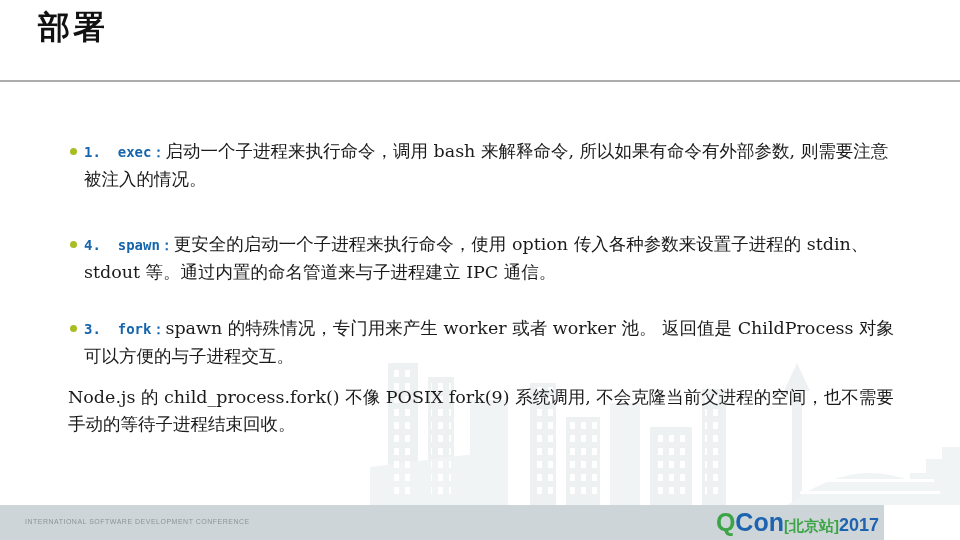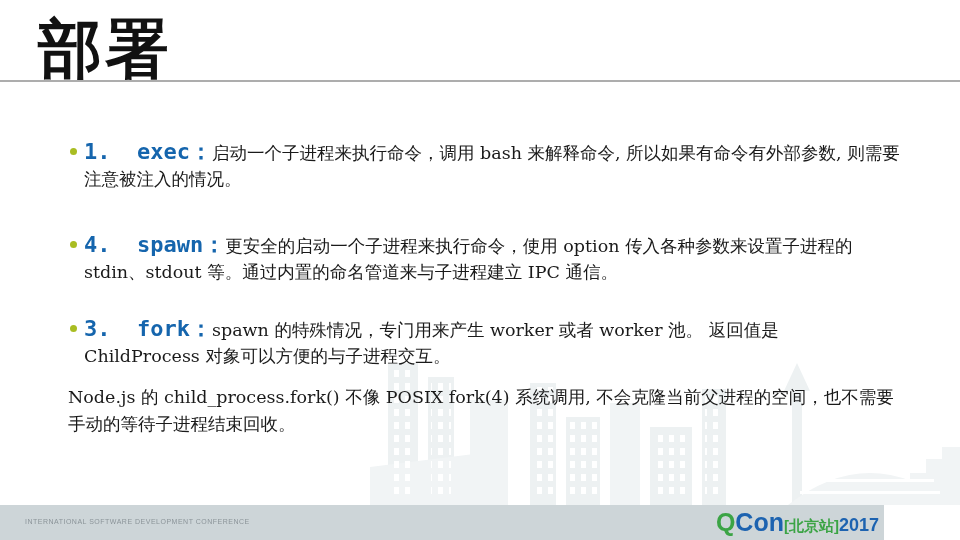--- a/index.html
+++ b/index.html
@@ -4,40 +4,40 @@
 <style>
   html,body{margin:0;padding:0;background:#888;}
   .slide{
     position:relative;width:960px;height:540px;background:#ffffff;
     overflow:hidden;font-family:"DejaVu Serif","Liberation Serif",serif;
   }
   
   .title{
     position:absolute;left:38px;top:6px;
     font-family:"Liberation Sans","DejaVu Sans",sans-serif;
-    font-weight:bold;font-size:64px;color:#111;letter-spacing:3px;
+    font-weight:bold;font-size:32px;color:#111;letter-spacing:3px;
   }
   .title-rule{
     position:absolute;left:0;top:80px;width:960px;height:2px;
     background:#adadad;
   }
   
   .skyline{position:absolute;left:370px;bottom:35px;width:590px;height:150px;}
   
   .bullet{
     position:absolute;left:68px;width:832px;padding-left:16px;
     box-sizing:border-box;z-index:2;
   }
   .dot{
     position:absolute;left:2px;top:10px;width:7px;height:7px;border-radius:50%;
     background:#a9bd22;
   }
   .bhead{
     font-family:"DejaVu Sans Mono","Liberation Mono",monospace;
-    font-weight:bold;font-size:22px;color:#1565ad;white-space:pre;
+    font-weight:bold;font-size:14px;color:#1565ad;white-space:pre;
     line-height:28px;
   }
   .btext{
     font-size:17.5px;color:#1a1a1a;line-height:26px;
   }
   .note{
     position:absolute;left:68px;width:830px;z-index:2;
     font-size:17.5px;color:#1a1a1a;line-height:27px;
   }
   
@@ -115,20 +115,20 @@
   <div class="bullet" style="top:231px">
     <span class="dot"></span>
     <span class="bhead">4.  spawn：</span><span class="btext">更安全的启动一个子进程来执行命令，使用 option 传入各种参数来设置子进程的 stdin、stdout 等。通过内置的命名管道来与子进程建立 IPC 通信。</span>
   </div>
 
   <div class="bullet" style="top:315px">
     <span class="dot"></span>
     <span class="bhead">3.  fork：</span><span class="btext">spawn 的特殊情况，专门用来产生 worker 或者 worker 池。 返回值是 ChildProcess 对象可以方便的与子进程交互。</span>
   </div>
 
-  <div class="note" style="top:384px">Node.js 的 child_process.fork() 不像 POSIX fork(4) 系统调用, 不会克隆当前父进程的空间，也不需要手动的等待子进程结束回收。</div>
+  <div class="note" style="top:384px">Node.js 的 child_process.fork() 不像 POSIX fork(9) 系统调用, 不会克隆当前父进程的空间，也不需要手动的等待子进程结束回收。</div>
 
   <div class="footer">
     <span class="conf-text">INTERNATIONAL SOFTWARE DEVELOPMENT CONFERENCE</span>
     <span class="logo"><span class="logo-q">Q</span><span class="logo-con">Con</span><span class="logo-city">[北京站]</span><span class="logo-year">2017</span></span>
   </div>
 
 </div>
 
 </body></html>

